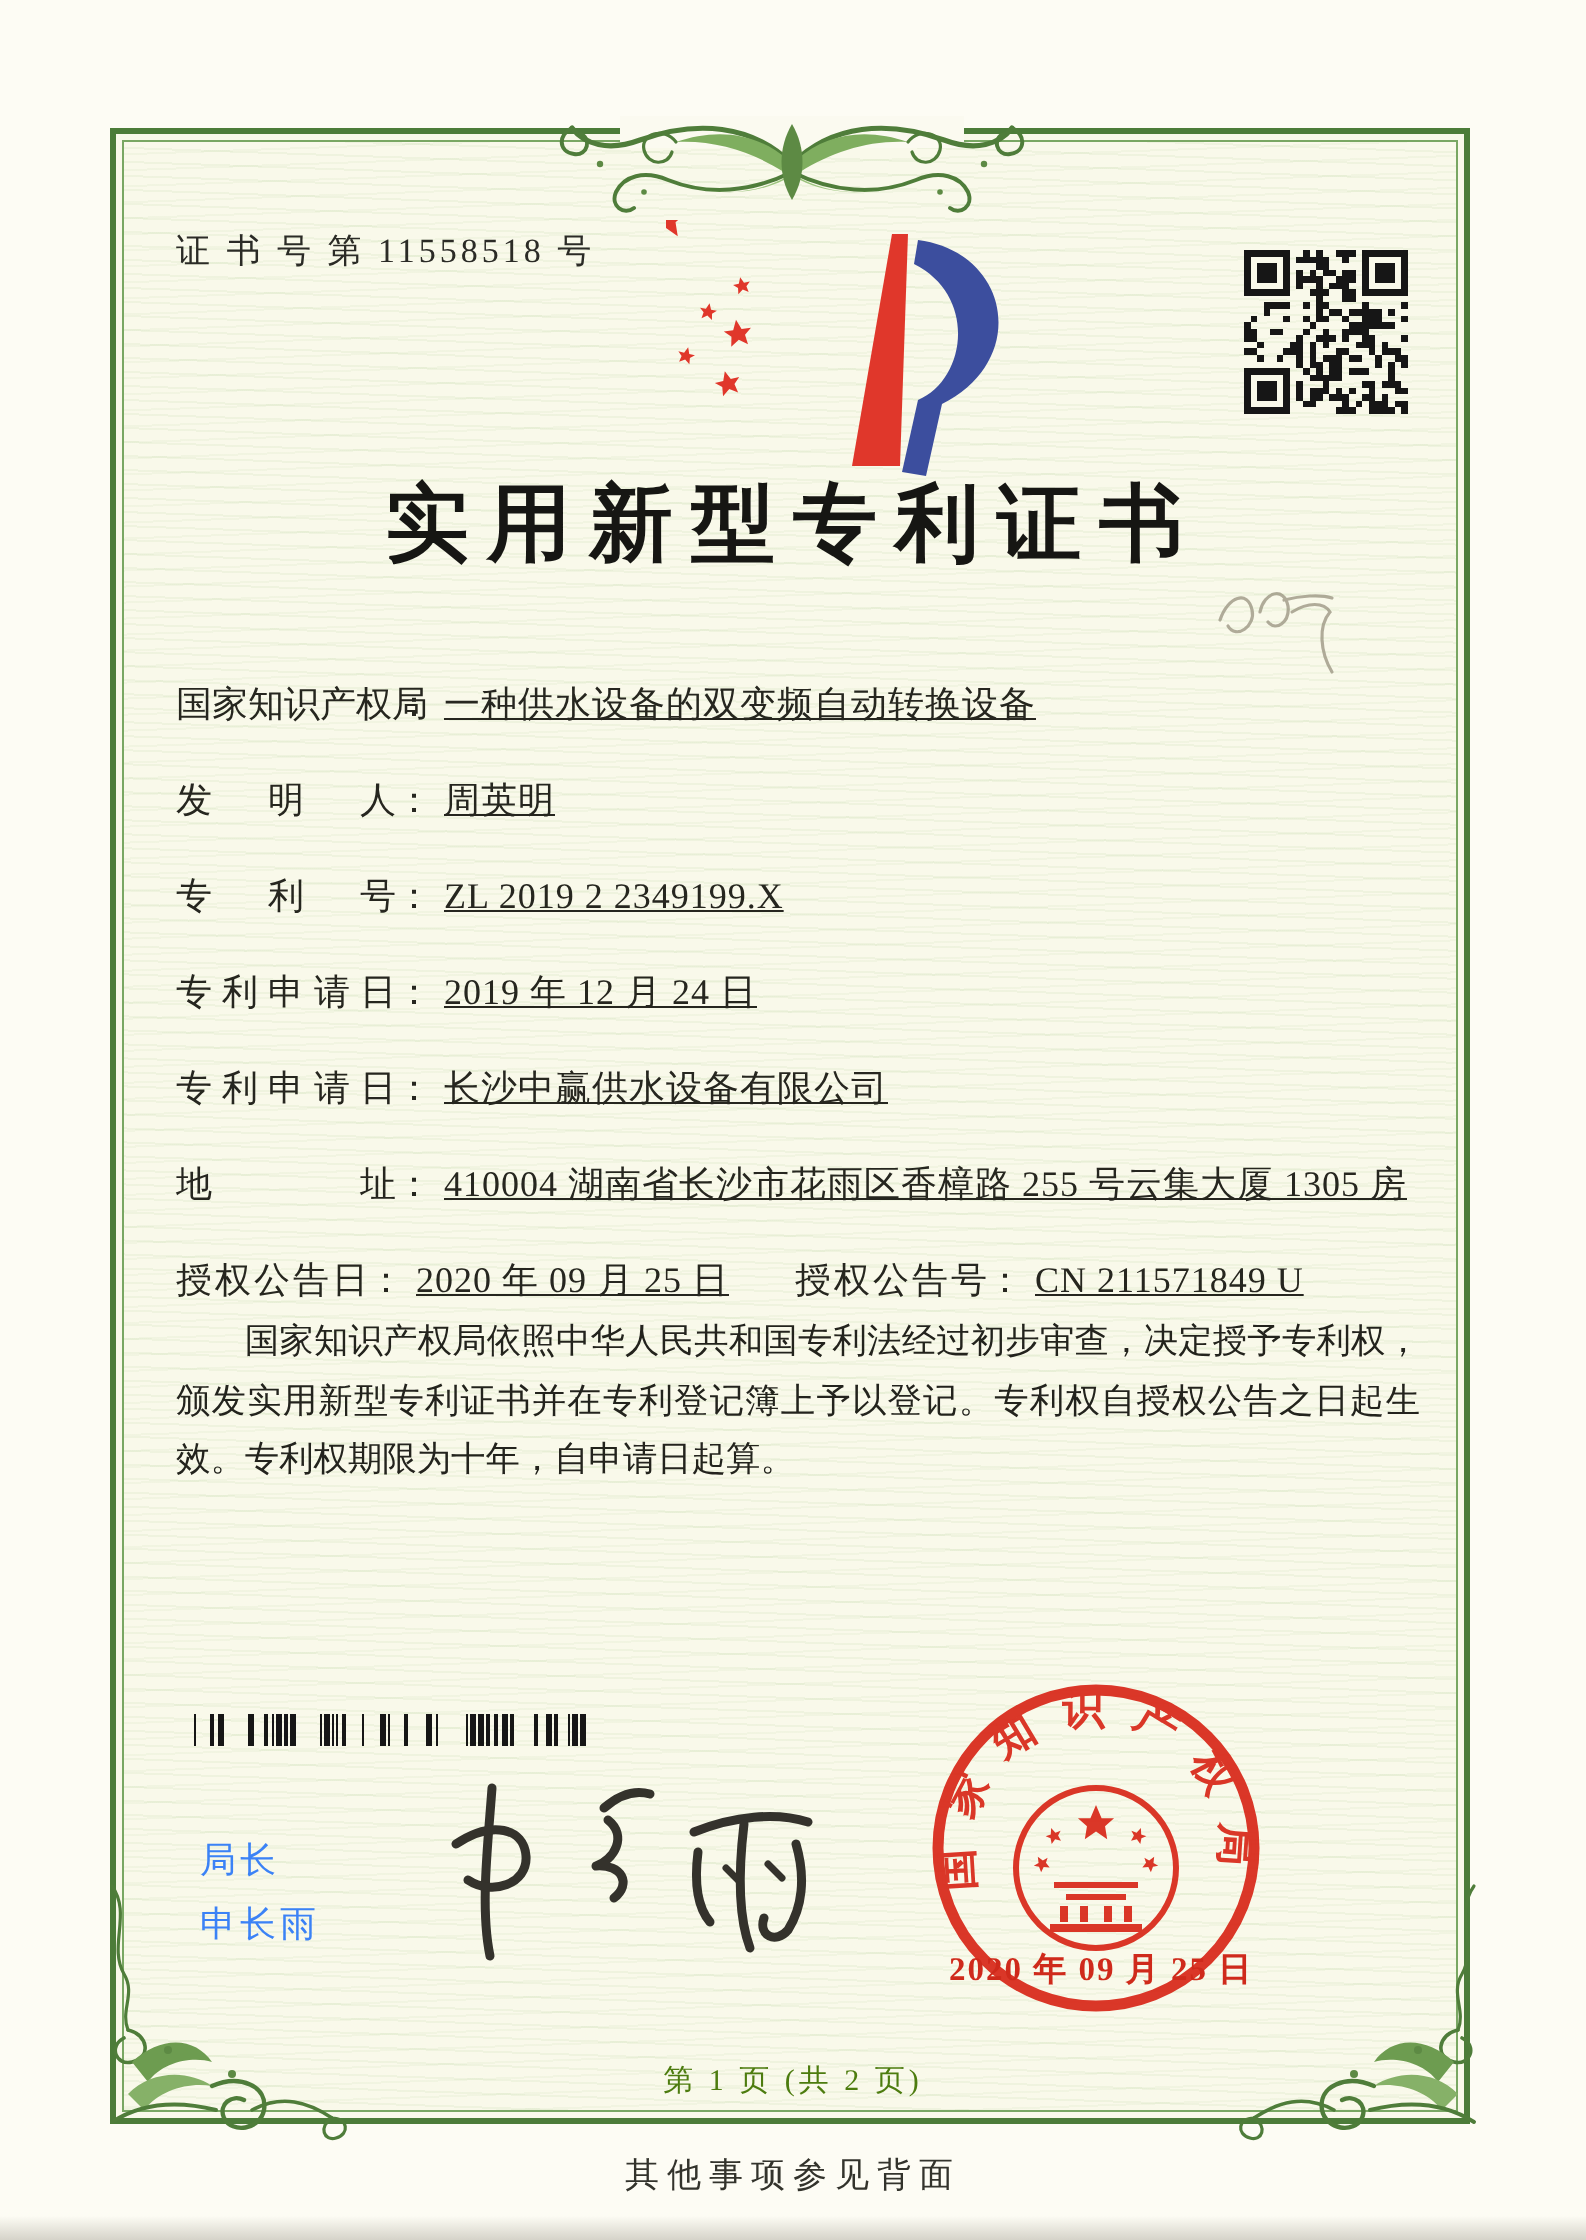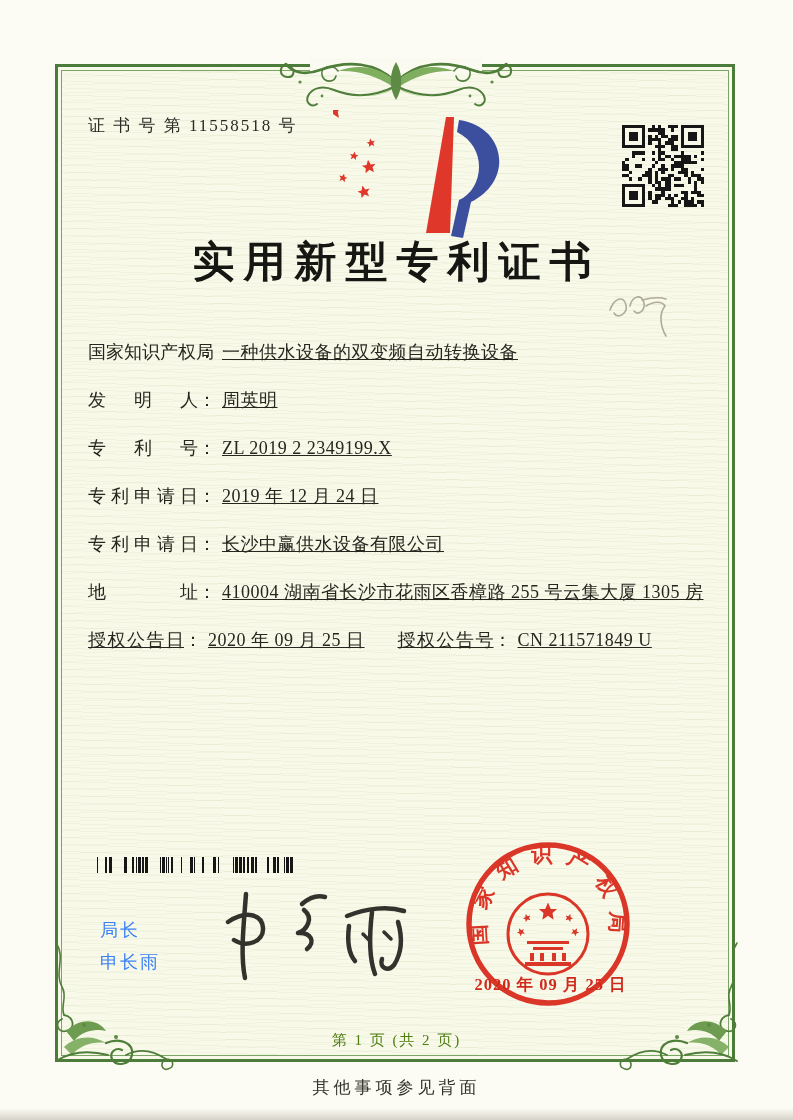--- a/index.html
+++ b/index.html
@@ -29,21 +29,21 @@
   .logo-box{left:333px;top:110px;width:185px;height:130px;}
   .qr-box{left:622px;top:125px;width:82px;height:82px;}
   .title{
     left:0;right:0;top:234px;text-align:center;
     font-size:42px;font-weight:700;letter-spacing:9px;color:#161613;
   }
   .scribble{left:598px;top:280px;width:85px;height:60px;opacity:.75;}
   
   .row{left:88px;width:630px;font-size:18px;color:#26261f;white-space:nowrap;}
   .lbl{display:inline-block;width:110px;text-align:justify;text-align-last:justify;vertical-align:bottom;}
-  .lbl.g{width:96px;text-decoration:underline;}
+  .lbl.g{width:96px;}
   .colon{display:inline-block;margin-right:6px;}
   .val{letter-spacing:.5px;text-decoration:underline;}
   .grant2{display:inline-block;margin-left:33px;}
   
   .bodytext{
     left:88px;top:656px;width:622px;font-size:17.2px;line-height:29.5px;
     color:#23231d;text-align:justify;
   }
   .bodytext p{margin:0;text-indent:2em;}
   
@@ -361,20 +361,21 @@
   <span class="lbl">专利申请日</span><span class="colon">：</span><span class="val">长沙中赢供水设备有限公司</span>
 </div>
 <div class="abs row" style="top:580px">
   <span class="lbl">地址</span><span class="colon">：</span><span class="val">410004 湖南省长沙市花雨区香樟路 255 号云集大厦 1305 房</span>
 </div>
 <div class="abs row" style="top:628px">
   <span class="lbl g">授权公告日</span><span class="colon">：</span><span class="val">2020 年 09 月 25 日</span><span class="grant2"><span class="lbl g">授权公告号</span><span class="colon">：</span><span class="val">CN 211571849 U</span></span>
 </div>
 
 <div class="abs bodytext">
+  <p>国家知识产权局依照中华人民共和国专利法经过初步审查，决定授予专利权，颁发实用新型专利证书并在专利登记簿上予以登记。专利权自授权公告之日起生效。专利权期限为十年，自申请日起算。</p>
 </div>
 
 <svg class="abs barcode" viewBox="0 0 197 16" preserveAspectRatio="none" shape-rendering="crispEdges" fill="#161616" id="barcode">
     <rect x="0" y="0" width="1" height="16"></rect>
     <rect x="8" y="0" width="2" height="16"></rect>
     <rect x="12" y="0" width="3" height="16"></rect>
     <rect x="27" y="0" width="3" height="16"></rect>
     <rect x="35" y="0" width="2" height="16"></rect>
     <rect x="39" y="0" width="1" height="16"></rect>
     <rect x="41" y="0" width="3" height="16"></rect>

